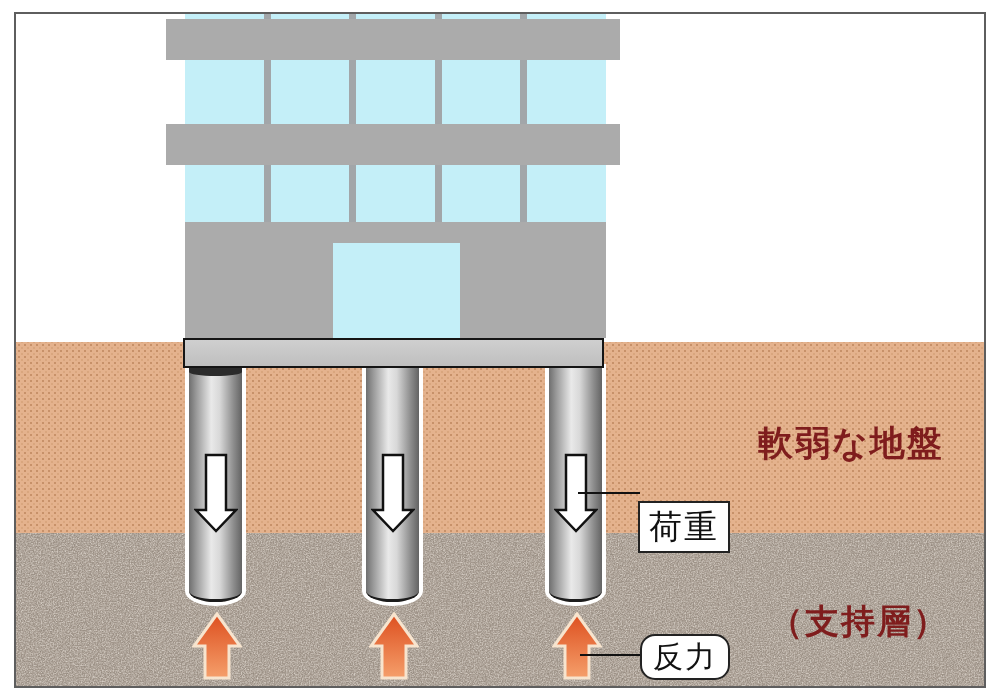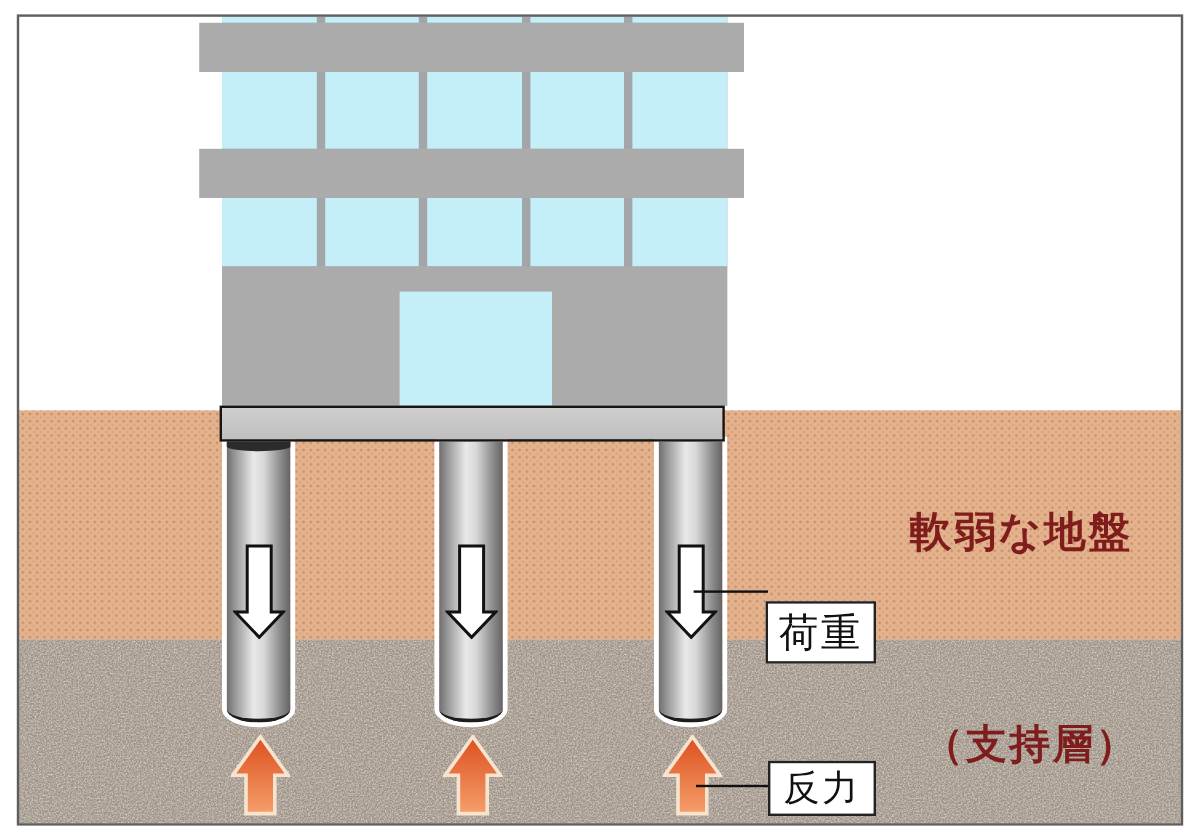--- a/index.html
+++ b/index.html
@@ -68,21 +68,21 @@
   
   .callout-line{position:absolute;height:2px;background:#111;z-index:15;}
   .line-load{left:578px;top:492px;width:62px;}
   .line-reaction{left:580px;top:654px;width:62px;}
   .label-box{
     position:absolute;background:#fff;border:2px solid #222;z-index:16;
     display:flex;align-items:center;justify-content:center;
     color:#111;letter-spacing:2px;
   }
   .box-load{left:638px;top:469px;width:88px;height:48px;font-size:33px;margin-top:32px;}
-  .box-reaction{left:640px;top:634px;width:86px;height:42px;font-size:30px;}
+  .box-reaction{left:640px;top:634px;width:86px;height:42px;font-size:30px;border-radius:15px;}
   .ground-label{
     position:absolute;color:#7f1d1d;font-weight:bold;z-index:16;letter-spacing:2px;
     text-align:center;white-space:pre-line;
   }
   .lbl-soft{left:758px;top:420px;font-size:35px;}
   .lbl-hard{left:769px;top:566px;font-size:34px;line-height:37px;}
 </style>
 </head>
 <body>
 

